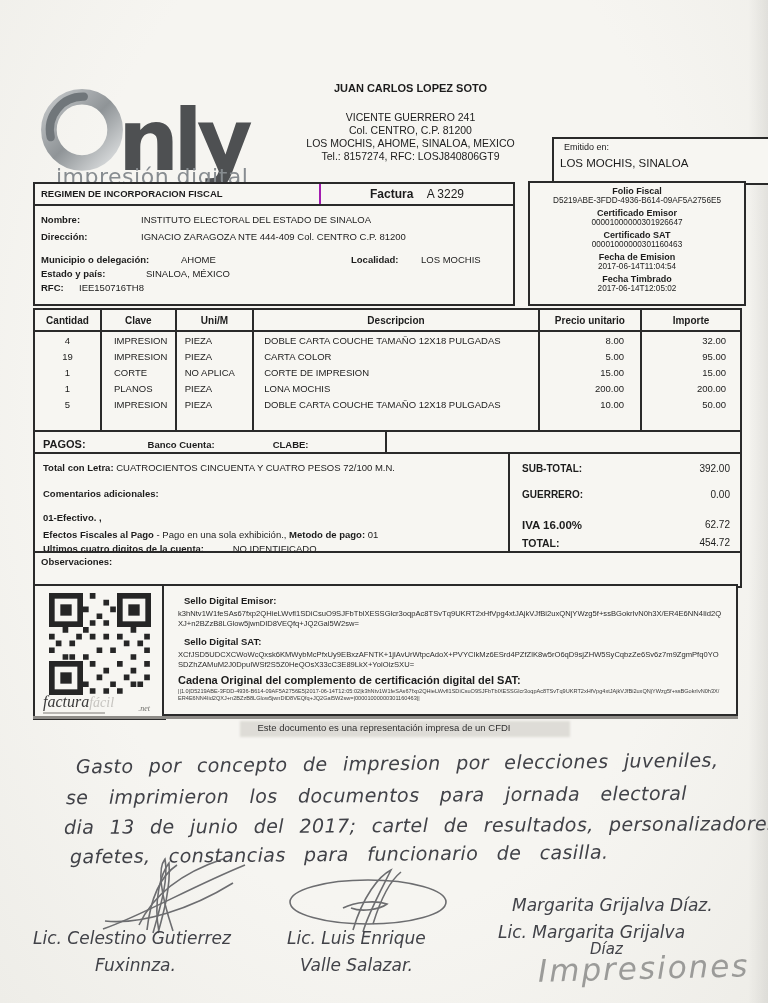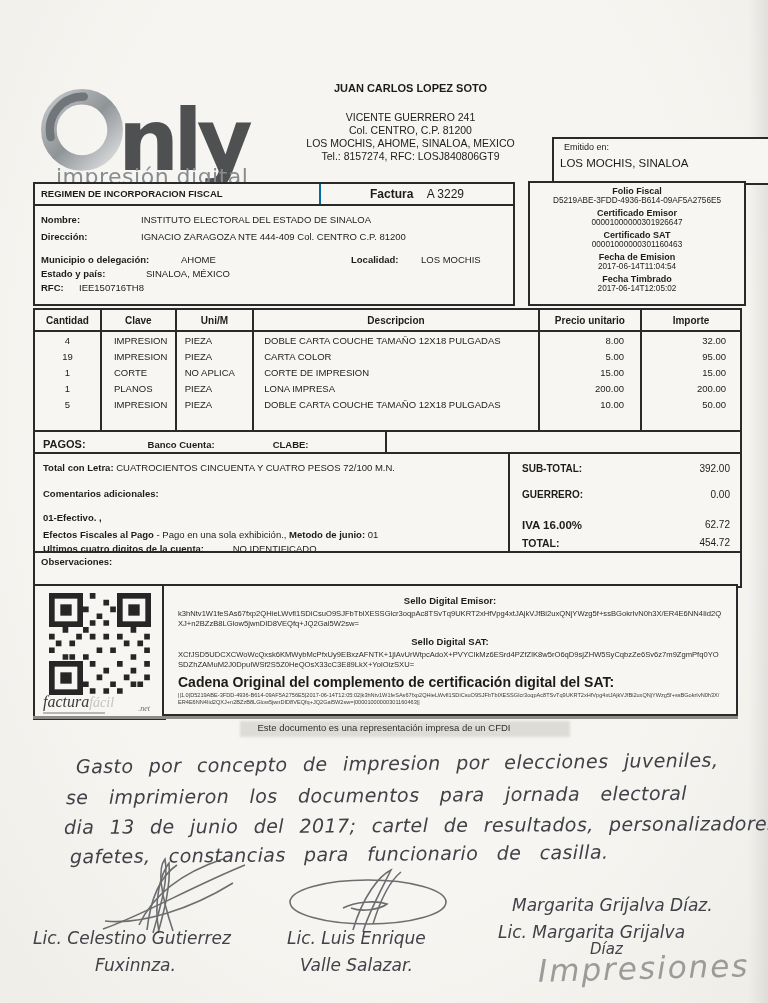--- a/index.html
+++ b/index.html
@@ -31,21 +31,21 @@
   .emitido-box{left:552px;top:137px;width:214px;height:44px;background:#f7f6f2;}
   .emitido-label{font-size:9px;padding:3px 0 0 10px;}
   .emitido-value{font-size:11.5px;padding:5px 0 0 6px;}
   .fiscal-box{left:528px;top:181px;width:214px;height:121px;text-align:center;background:#f7f6f2;}
   .fiscal-box .lab{font-size:9px;font-weight:bold;margin-top:3px;}
   .fiscal-box .val{font-size:8.2px;}
 
   
   .cust-box{left:33px;top:182px;width:478px;height:120px;background:#f7f6f2;}
   .cust-bar{display:flex;height:20px;border-bottom:2px solid #2a2a2a;}
-  .cust-bar .reg{flex:1;border-right:2px solid #0369a1;font-size:9.5px;
+  .cust-bar .reg{flex:1;border-right:2px solid #a21caf;font-size:9.5px;
     padding:4px 0 0 6px;}
   .cust-bar .fact{width:192px;text-align:center;font-size:12px;padding-top:3px;}
   .cust-bar .fact .no{font-weight:normal;margin-left:10px;}
   .cust-body{font-size:9.5px;padding:8px 6px 0 6px;}
   .crow{display:flex;margin-bottom:3px;}
   .crow .l{font-weight:bold;}
   .lw80{width:100px;flex:0 0 auto;}
   .lw140{width:140px;flex:0 0 auto;}
   .lw105{width:105px;flex:0 0 auto;}
   .lw38{width:38px;flex:0 0 auto;}
@@ -90,23 +90,23 @@
   .qrbox{left:33px;top:584px;width:129px;height:132px;background:#f7f6f2;}
   .qr{margin:7px auto 0 auto;width:102px;height:102px;display:block;}
   .ffacil{position:absolute;left:8px;bottom:4px;width:115px;
     font-family:Liberation Serif, serif;font-style:italic;}
   .ffacil .dark{font-size:16px;color:#3a3a3a;}
   .ffacil .light{font-size:14px;color:#c6c4c0;}
   .ffacil .tiny-line{height:2px;background:#b9b7b3;width:62px;margin-top:1px;}
   .ffacil .net{position:absolute;right:8px;bottom:1px;font-size:8px;color:#6f6e6a;}
   .sealbox{left:162px;top:584px;width:576px;height:132px;box-sizing:border-box;
     padding:7px 14px 0 14px;background:#f7f6f2;}
-  .sealbox .slab{font-weight:bold;font-size:9.5px;margin:2px 0 3px 0;text-align:center;}
+  .sealbox .slab{font-weight:bold;font-size:9.5px;margin:2px 0 3px 6px;}
   .sealtxt{font-size:7.6px;line-height:10px;word-break:break-all;color:#2b2b2b;}
-  .cadlab{font-weight:bold;font-size:14px;margin:4px 0 2px 0;}
+  .cadlab{font-weight:bold;font-size:11px;margin:4px 0 2px 0;}
   .cadtxt{font-size:5.6px;line-height:7px;word-break:break-all;color:#3a3a3a;}
 
   .cfdi-line{left:33px;top:716px;width:705px;height:3px;background:#8e8c88;}
   .cfdi-band{left:240px;top:721px;width:330px;height:16px;background:#dedcd7;filter:blur(1px);}
   .cfdi-note{left:0;top:722px;width:768px;text-align:center;font-size:9.5px;color:#2f2f2f;}
 
   
   .hand{font-family:"DejaVu Sans", sans-serif;font-style:italic;color:#414248;}
   .hw{position:absolute;font-size:19px;letter-spacing:0.4px;word-spacing:9px;white-space:nowrap;}
   .hw1{left:76px;top:752px;transform:rotate(-0.6deg);}
@@ -227,21 +227,21 @@
       <div class="cell">PIEZA</div>
       <div class="cell">NO APLICA</div>
       <div class="cell">PIEZA</div>
       <div class="cell">PIEZA</div>
     </div>
     <div class="col c-desc">
       <div class="hd">Descripcion</div>
       <div class="cell">DOBLE CARTA COUCHE TAMAÑO 12X18 PULGADAS</div>
       <div class="cell">CARTA COLOR</div>
       <div class="cell">CORTE DE IMPRESION</div>
-      <div class="cell">LONA IMPRESA</div>
+      <div class="cell">LONA MOCHIS</div>
       <div class="cell">DOBLE CARTA COUCHE TAMAÑO 12X18 PULGADAS</div>
     </div>
     <div class="col c-prec">
       <div class="hd">Precio unitario</div>
       <div class="cell">8.00</div>
       <div class="cell">5.00</div>
       <div class="cell">15.00</div>
       <div class="cell">200.00</div>
       <div class="cell">10.00</div>
     </div>
@@ -265,21 +265,21 @@
   </div>
 
   <div class="abs b2 payleft">
     <div style="top:8px;">
       <span class="bld">Total con Letra:</span>
       <span>CUATROCIENTOS CINCUENTA Y CUATRO PESOS 72/100 M.N.</span>
     </div>
     <div style="top:34px;" class="bld">Comentarios adicionales:</div>
     <div style="top:58px;" class="bld">01-Efectivo. ,</div>
     <div style="top:75px;">
-      <span class="bld">Efectos Fiscales al Pago</span><span> - Pago en una sola exhibición., </span><span class="bld">Metodo de junio:</span>
+      <span class="bld">Efectos Fiscales al Pago</span><span> - Pago en una sola exhibición., </span><span class="bld">Metodo de pago:</span>
       <span>01</span>
     </div>
     <div style="top:89px;">
       <span class="bld">Ultimos cuatro digitos de la cuenta:</span>
       <span style="margin-left:26px;">NO IDENTIFICADO</span>
     </div>
   </div>
 
   <div class="abs b2 totbox">
     <div class="trow" style="top:9px;">

